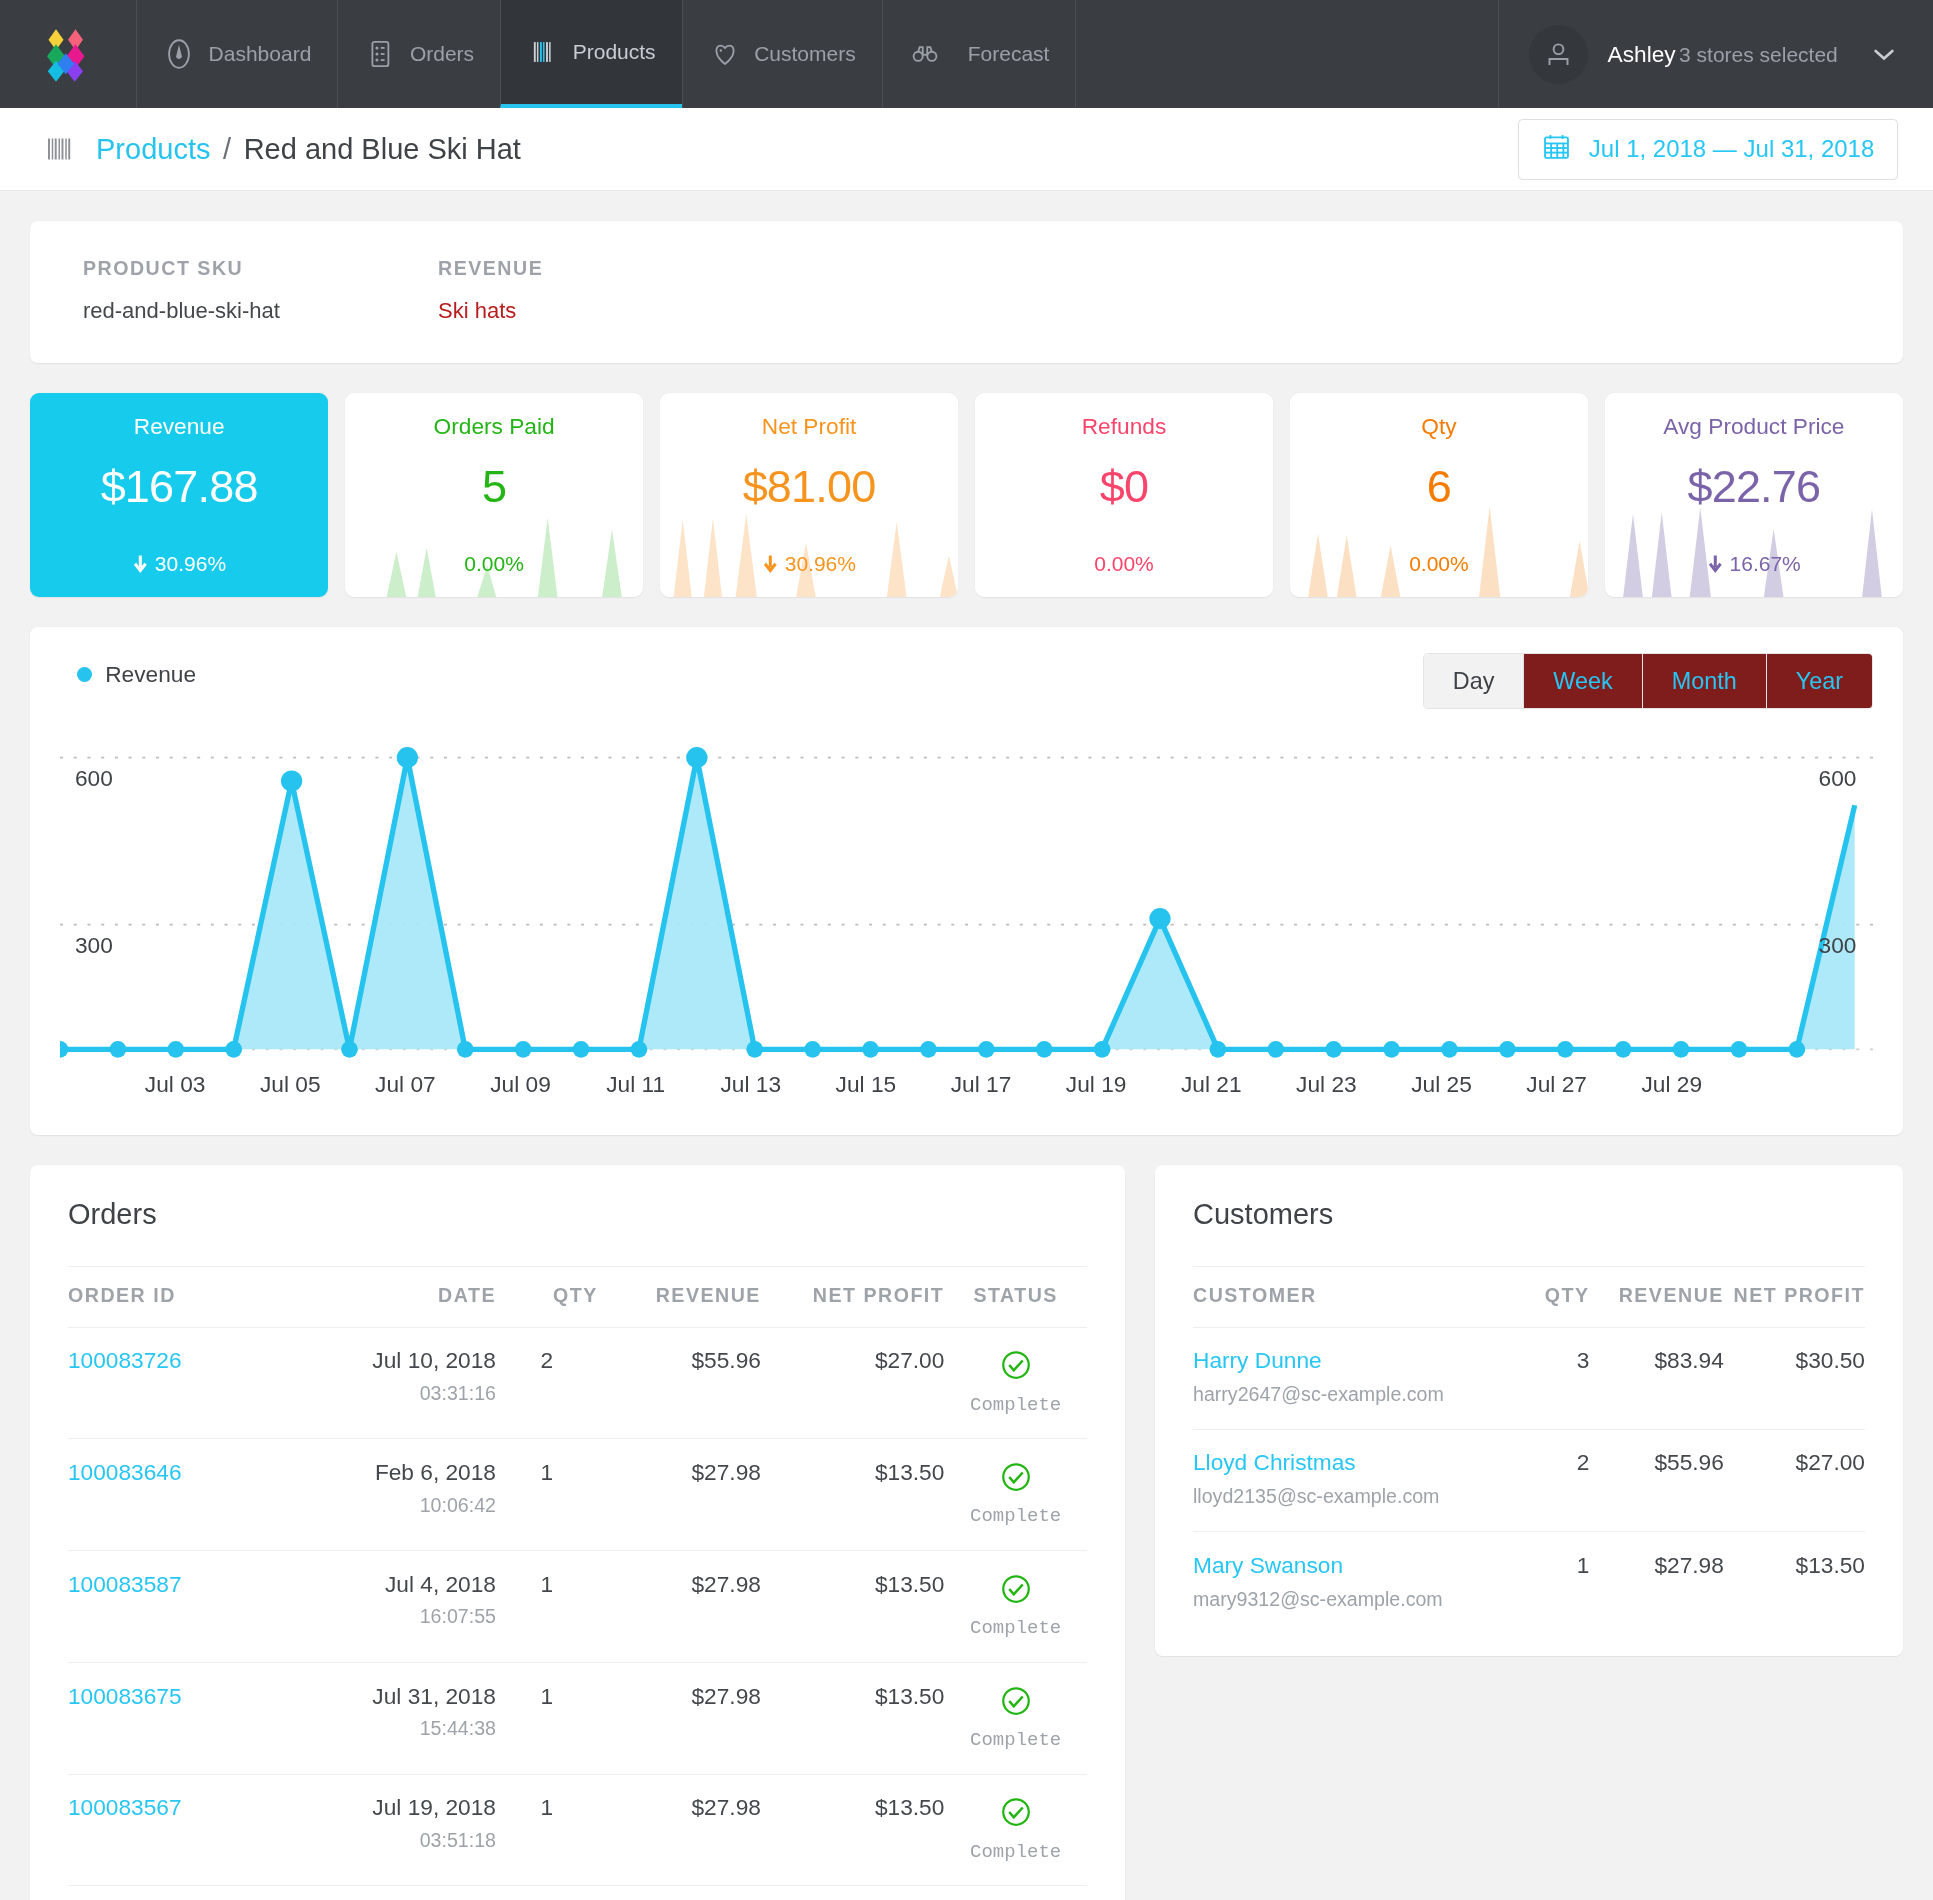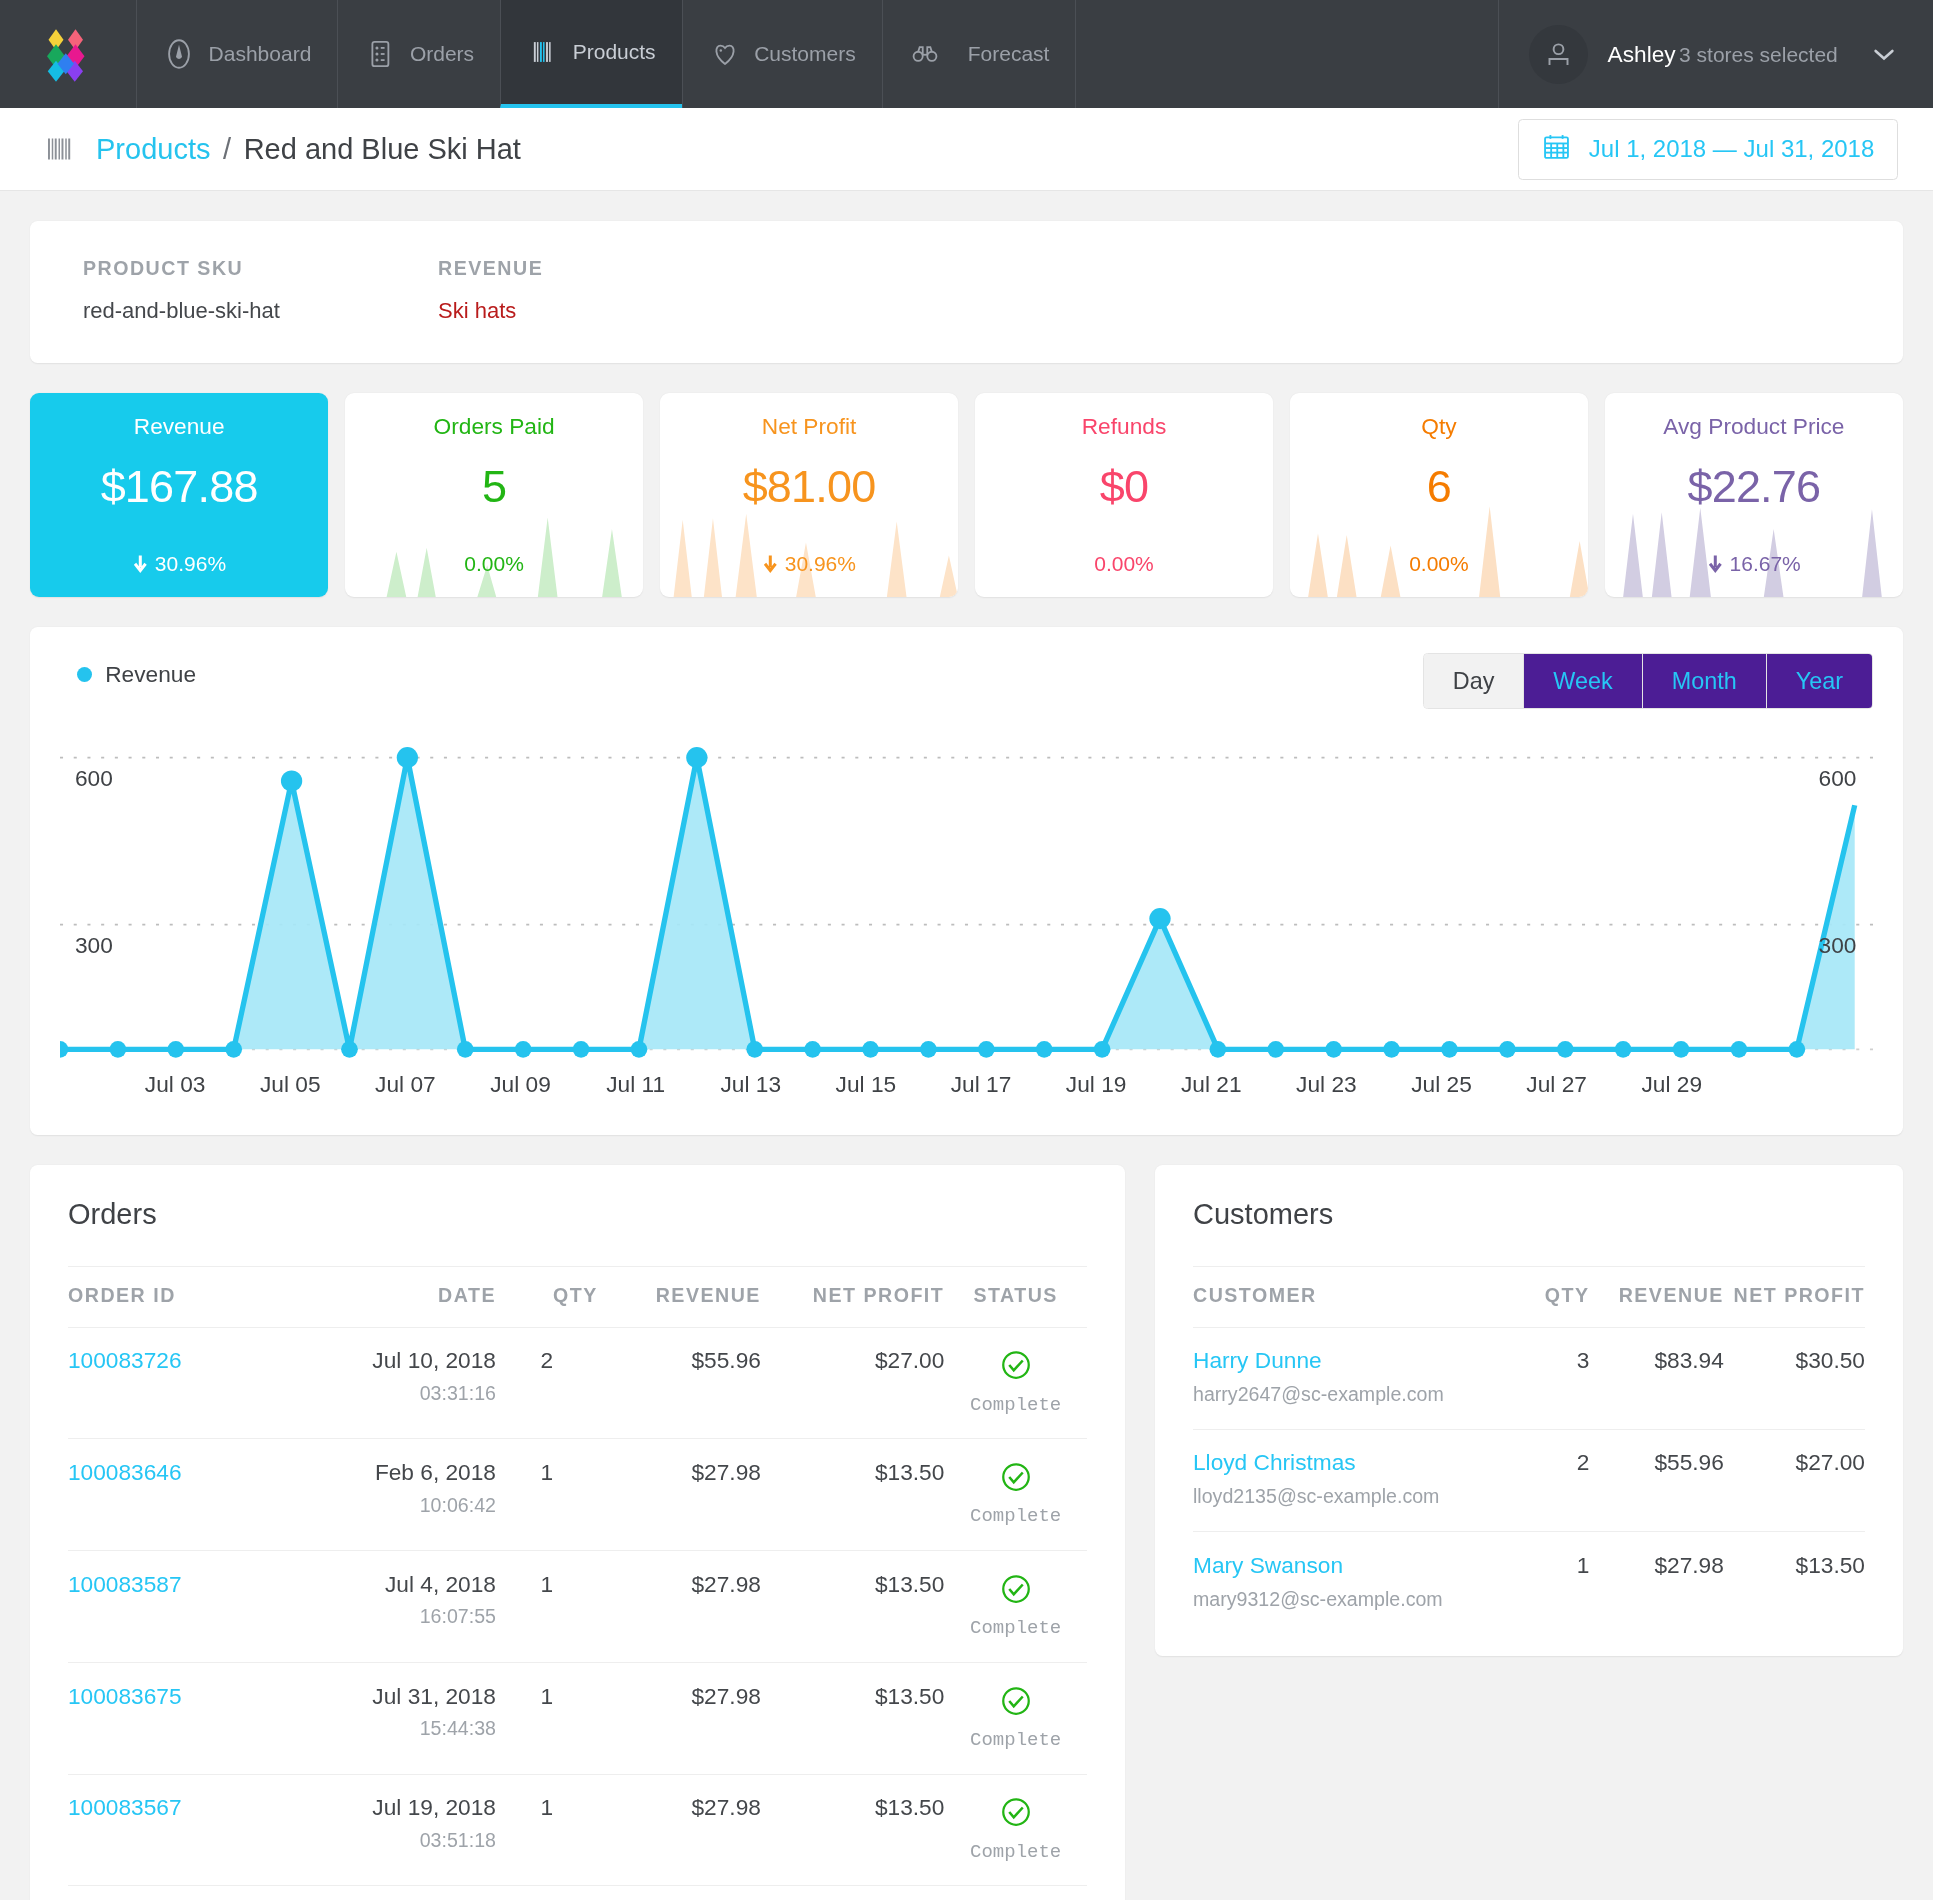--- a/index.html
+++ b/index.html
@@ -140,21 +140,21 @@
   .chart-card { padding: 26px 30px 22.7px 30px; margin-bottom: 30px; position: relative; }
   .chart-head { display: flex; align-items: flex-start; }
   .legend { display: flex; align-items: center; gap: 13.6px; padding: 7.6px 0 0 16.6px; }
   .legend-dot { width: 15px; height: 15px; border-radius: 50%; background: #25c3ee; display:block; }
   .legend-label { font-size: 22.7px; color: #3f4246; }
   .seg { margin-left: auto; display: flex; border: 0.8px solid #e4e4e4; border-radius: 4.5px; overflow: hidden; }
   .seg div {
     padding: 13.6px 29px;
     font-size: 23.4px;
     color: #26c6f5;
-    background: #4c1d95;
+    background: #7f1d1d;
     border-left: 0.8px solid #e4e4e4;
     cursor: pointer;
   }
   .seg div:first-child { border-left: none; }
   .seg div.on { background: #f2f2f2; color: #3f4246; }
 
   .plot { position: relative; height: 325px; margin-top: 32px; }
   .plot svg { display: block; width: 100%; height: 100%; }
   .ylab {
     position: absolute; font-size: 22.7px; color: #3f4246;

